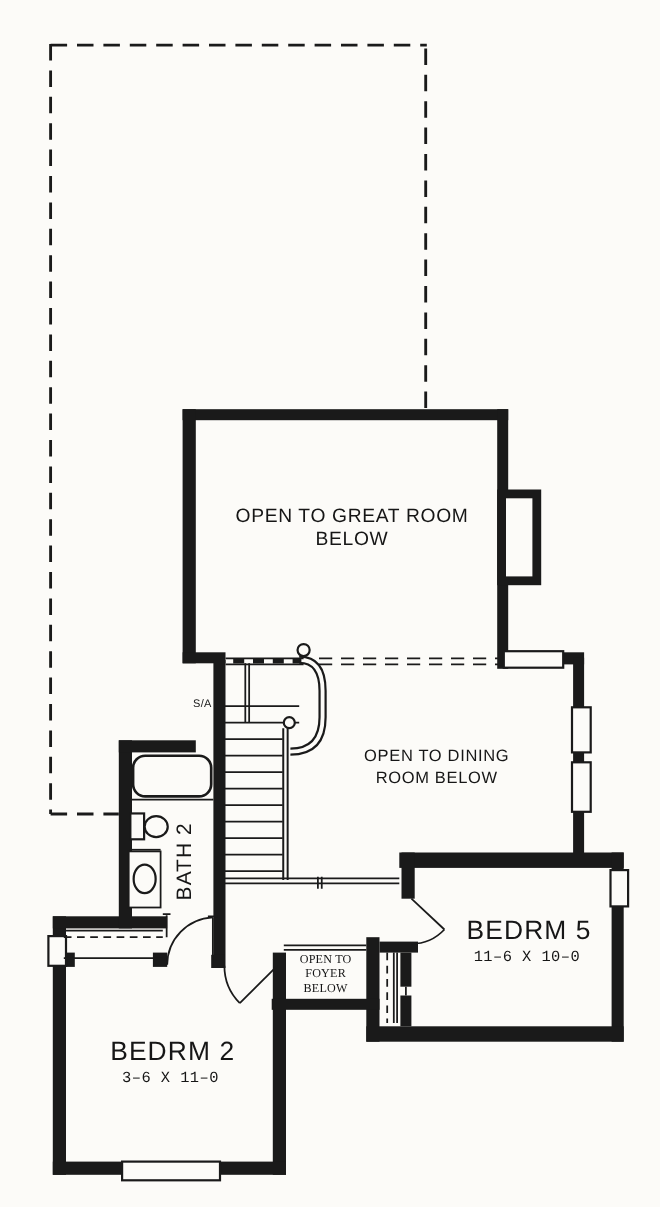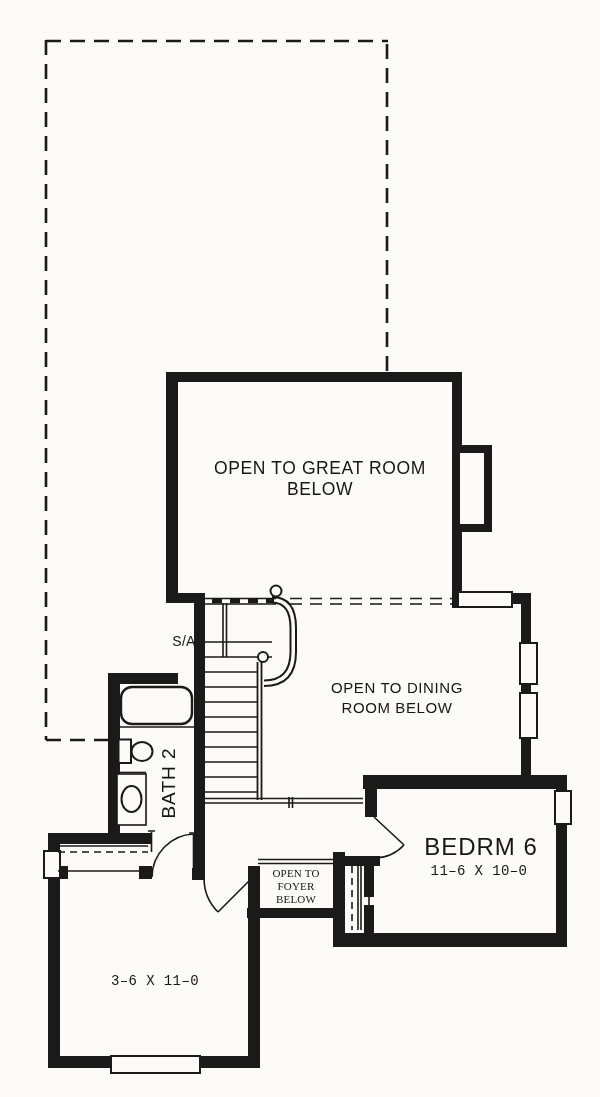--- a/index.html
+++ b/index.html
@@ -21,21 +21,21 @@
     transform:translate(-50%,-50%);
     white-space:pre-line;
     text-align:center;
     color:#161616;
     letter-spacing:.6px;
     line-height:1.18;
   }
   .lbl-great{font-size:17.5px;}
   .lbl-dining{font-size:15px;line-height:20px;}
   .lbl-bath{font-size:19px;transform:translate(-50%,-50%) rotate(-90deg);letter-spacing:1px;}
-  .lbl-sa{font-size:14px;letter-spacing:.3px;}
+  .lbl-sa{font-size:10px;letter-spacing:.3px;}
   .lbl-room{font-size:24px;letter-spacing:1px;}
   .lbl-dim{font-size:14px;letter-spacing:.4px;font-family:Liberation Mono, monospace;}
   .lbl-foyer{font-size:11px;line-height:13px;letter-spacing:.2px;}
 </style>
 </head>
 <body>
 
 <div class="plan">
 
   <svg width="600" height="1097" viewBox="0 0 600 1097">
@@ -176,17 +176,18 @@
   </svg>
 
   <div class="lbl lbl-great" style="left:320px;top:479px;">OPEN TO GREAT ROOM BELOW</div>
   <div class="lbl lbl-dining" style="left:397px;top:698px;">OPEN TO DINING
 ROOM BELOW</div>
   <div class="lbl lbl-sa" style="left:184px;top:641px;">S/A</div>
   <div class="lbl lbl-bath" style="left:169px;top:783px;">BATH 2</div>
   <div class="lbl lbl-foyer" style="left:296px;top:886px;font-family:Liberation Serif, serif;">OPEN TO
 FOYER
 BELOW</div>
+  <div class="lbl lbl-room" style="left:157px;top:957px;">BEDRM 2</div>
   <div class="lbl lbl-dim" style="left:155px;top:981px;">3–6 X 11–0</div>
-  <div class="lbl lbl-room" style="left:481px;top:847px;">BEDRM 6</div>
+  <div class="lbl lbl-room" style="left:481px;top:847px;">BEDRM 5</div>
   <div class="lbl lbl-dim" style="left:479px;top:871px;">11–6 X 10–0</div>
 
 </div>
 
 </body></html>

